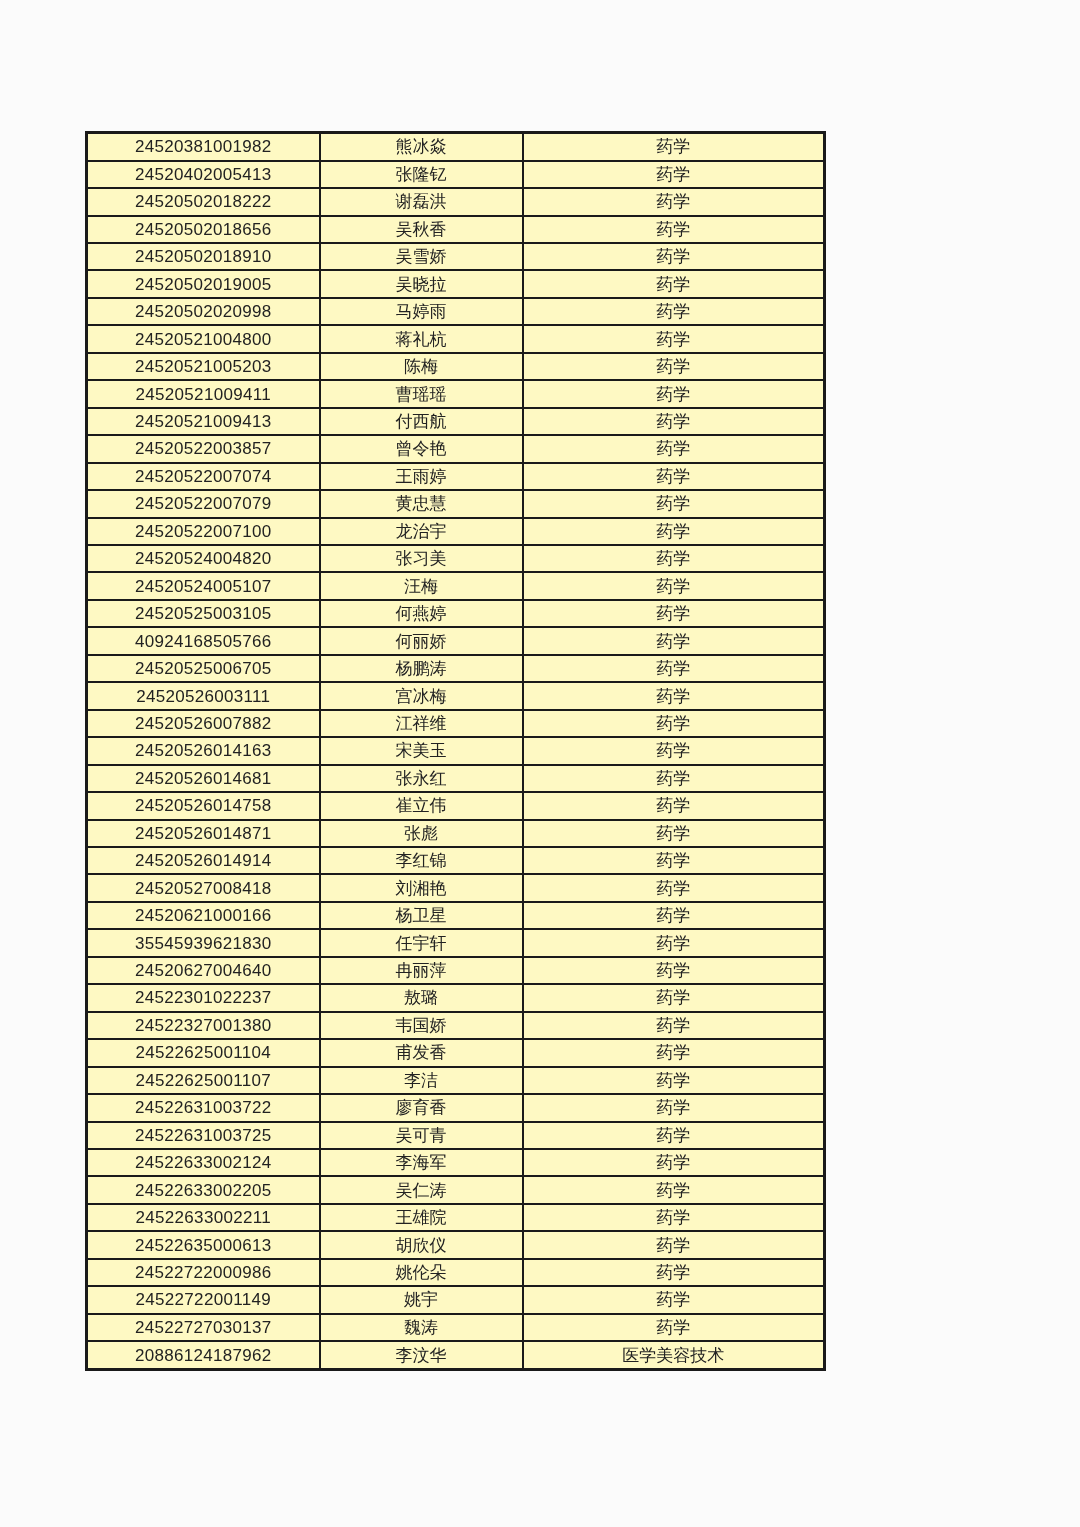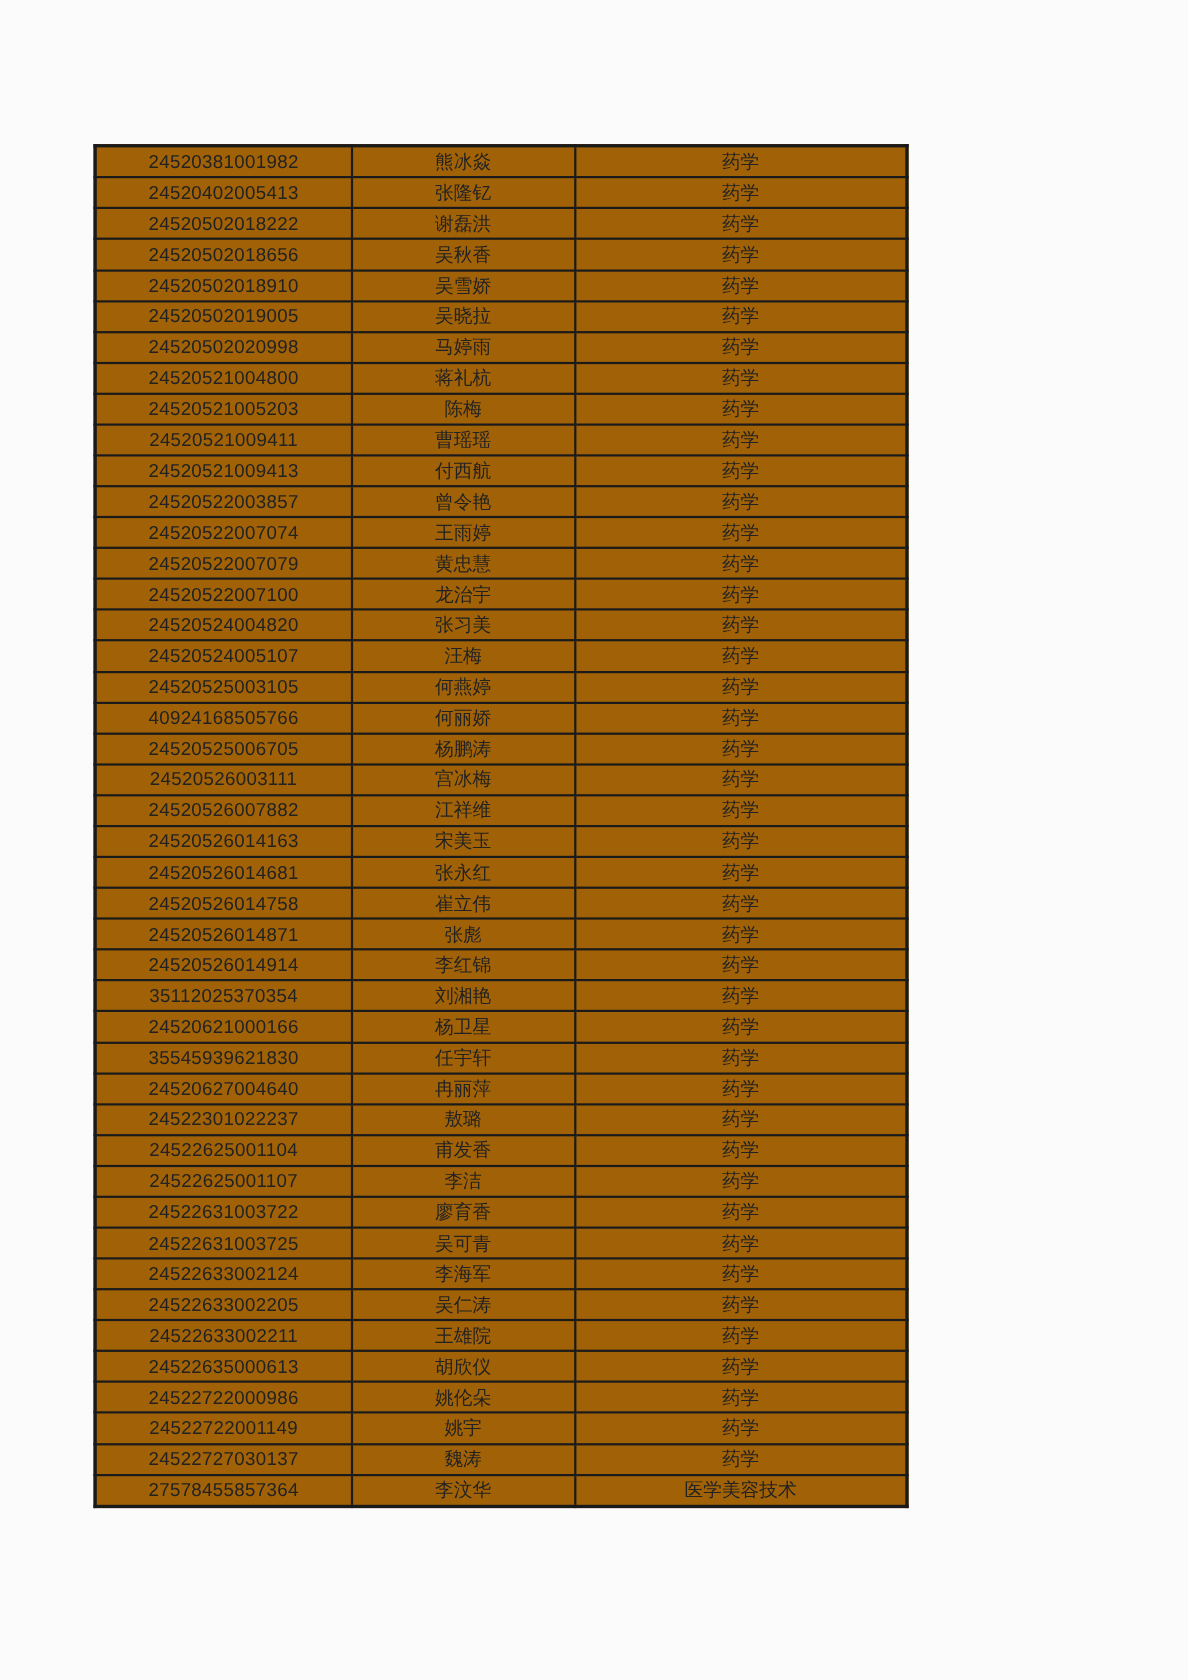--- a/index.html
+++ b/index.html
@@ -20,21 +20,21 @@
     overflow: hidden;
   }
   table.roster {
     position: absolute;
     left: 85px;
     top: 131px;
     width: 738px;
     height: 1240px;
     border-collapse: collapse;
     table-layout: fixed;
-    background: #a16207;
+    background: #fef9c3;
     border: 3px solid #1a1a1a;
   }
   table.roster td {
     border: 2px solid #1a1a1a;
     text-align: center;
     vertical-align: middle;
     padding: 0;
     color: #222222;
     overflow: hidden;
     white-space: nowrap;
@@ -190,21 +190,21 @@
           <td class="id-cell">24520526014871</td>
           <td class="cn-cell">张彪</td>
           <td class="cn-cell">药学</td>
         </tr>
         <tr>
           <td class="id-cell">24520526014914</td>
           <td class="cn-cell">李红锦</td>
           <td class="cn-cell">药学</td>
         </tr>
         <tr>
-          <td class="id-cell">35112025370354</td>
+          <td class="id-cell">24520527008418</td>
           <td class="cn-cell">刘湘艳</td>
           <td class="cn-cell">药学</td>
         </tr>
         <tr>
           <td class="id-cell">24520621000166</td>
           <td class="cn-cell">杨卫星</td>
           <td class="cn-cell">药学</td>
         </tr>
         <tr>
           <td class="id-cell">35545939621830</td>
@@ -215,20 +215,25 @@
           <td class="id-cell">24520627004640</td>
           <td class="cn-cell">冉丽萍</td>
           <td class="cn-cell">药学</td>
         </tr>
         <tr>
           <td class="id-cell">24522301022237</td>
           <td class="cn-cell">敖璐</td>
           <td class="cn-cell">药学</td>
         </tr>
         <tr>
+          <td class="id-cell">24522327001380</td>
+          <td class="cn-cell">韦国娇</td>
+          <td class="cn-cell">药学</td>
+        </tr>
+        <tr>
           <td class="id-cell">24522625001104</td>
           <td class="cn-cell">甫发香</td>
           <td class="cn-cell">药学</td>
         </tr>
         <tr>
           <td class="id-cell">24522625001107</td>
           <td class="cn-cell">李洁</td>
           <td class="cn-cell">药学</td>
         </tr>
         <tr>
@@ -270,19 +275,19 @@
           <td class="id-cell">24522722001149</td>
           <td class="cn-cell">姚宇</td>
           <td class="cn-cell">药学</td>
         </tr>
         <tr>
           <td class="id-cell">24522727030137</td>
           <td class="cn-cell">魏涛</td>
           <td class="cn-cell">药学</td>
         </tr>
         <tr>
-          <td class="id-cell">27578455857364</td>
+          <td class="id-cell">20886124187962</td>
           <td class="cn-cell">李汶华</td>
           <td class="cn-cell">医学美容技术</td>
         </tr>
       </tbody>
   </table>
 </div>
 
 </body></html>

